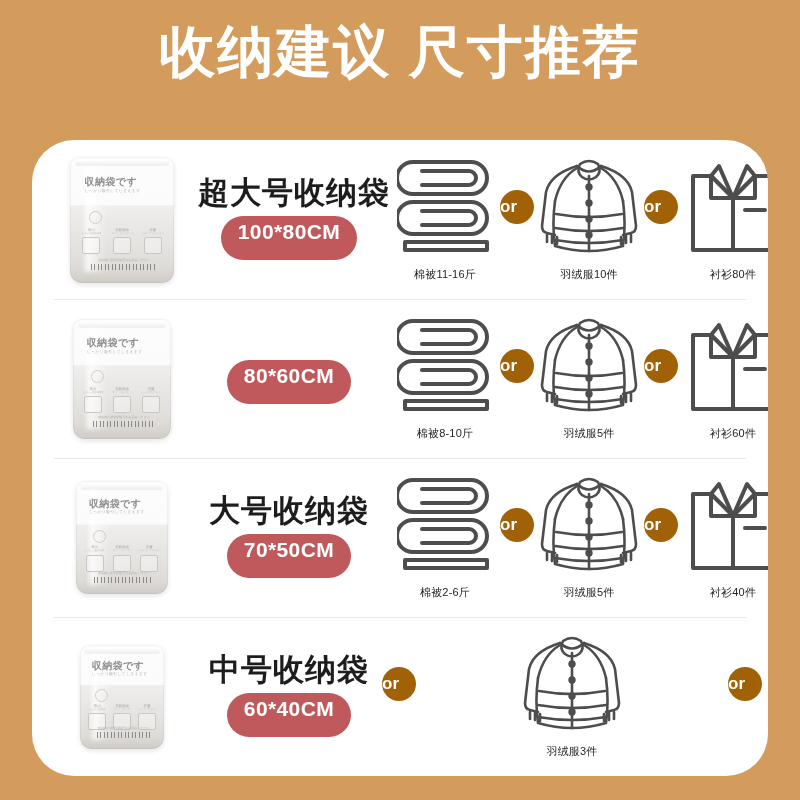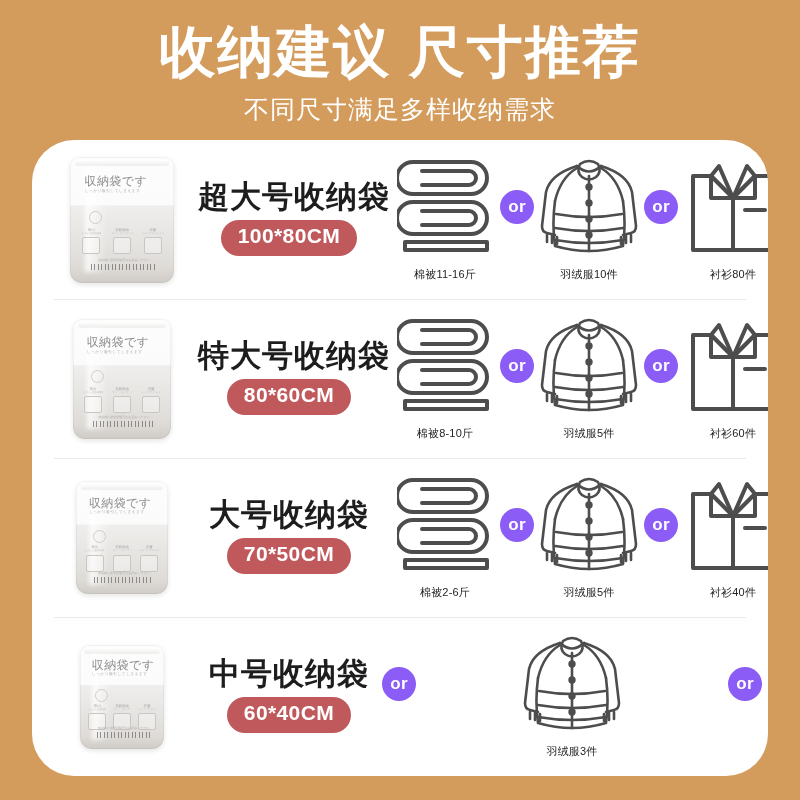--- a/index.html
+++ b/index.html
@@ -131,23 +131,23 @@
     top: 8%;
     width: 22%;
     height: 84%;
     background: linear-gradient(90deg, rgba(255,255,255,0.85), rgba(255,255,255,0));
     filter: blur(2px);
   }
   .bag-jp {
     position: absolute;
     left: 14%;
     top: 16%;
-    font-size: 12px;
+    font-size: 10px;
     line-height: 9px;
-    font-weight: 400;
+    font-weight: 700;
     color: #8d8d8d;
     letter-spacing: 0.4px;
     white-space: nowrap;
     z-index: 3;
   }
   .bag-jp-sub {
     position: absolute;
     left: 14%;
     top: 25%;
     font-size: 4px;
@@ -238,21 +238,21 @@
     font-size: 31px;
     line-height: 30px;
     font-weight: 700;
     color: #1d1d1d;
     letter-spacing: 1px;
     white-space: nowrap;
   }
   .size-badge {
     display: inline-block;
     margin-top: 8px;
-    padding: 3px 17px 8px;
+    padding: 3px 17px 16px;
     border-radius: 999px;
     background: #c0595c;
     color: #ffffff;
     font-size: 21px;
     line-height: 25px;
     font-weight: 700;
     letter-spacing: 0.4px;
     white-space: nowrap;
   }
 
@@ -283,37 +283,36 @@
     color: #1e1e1e;
     letter-spacing: 0.2px;
     white-space: nowrap;
   }
   .or-chip {
     flex: 0 0 34px;
     width: 34px;
     height: 34px;
     margin: 0 -4px 26px;
     border-radius: 50%;
-    background: #8b5cf6;
+    background: #a16207;
     color: #ffffff;
     font-size: 17px;
     font-weight: 700;
     line-height: 34px;
-    text-align: center;
+    text-align: left;
     letter-spacing: 0.2px;
   }
 </style>
 </head>
 <body>
 
 <div id="page">
 
   <div class="header">
     <h1 class="title">收纳建议 尺寸推荐</h1>
-    <p class="subtitle">不同尺寸满足多样收纳需求</p>
   </div>
 
   <div class="card">
     <div class="rows" id="rows-host">
   <div class="row">
     <div class="bag-cell">
 
   <div class="bag s1">
     <div class="bag-jp">収納袋です</div>
     <div class="bag-jp-sub">しっかり吸引してしまえます</div>
@@ -424,21 +423,20 @@
       <div class="box"></div>
     </div>
               </div>
     <div class="bag-foot">
       <div class="ft">使用前に必ず説明書をお読みください</div>
       <div class="bars"></div>
     </div>
   </div>
     </div>
     <div class="name-cell">
-      <div class="bag-name">特大号收纳袋</div>
       <div class="size-badge">80*60CM</div>
     </div>
     <div class="cap-cell">
     <div class="cap-item">
       <div class="cap-art">
   <svg width="96" height="104" viewBox="0 0 96 104" fill="none" stroke="#4d4d4d" stroke-width="4" stroke-linecap="round" stroke-linejoin="round">
     <path d="M16 8 H74 a16 16 0 0 1 0 32 H16 a16 16 0 0 1 0 -32 Z"></path>
     <path d="M25 17 H72 a7 7 0 0 1 0 14 H25"></path>
     <path d="M16 48 H74 a16 16 0 0 1 0 32 H16 a16 16 0 0 1 0 -32 Z"></path>
     <path d="M25 57 H72 a7 7 0 0 1 0 14 H25"></path>

